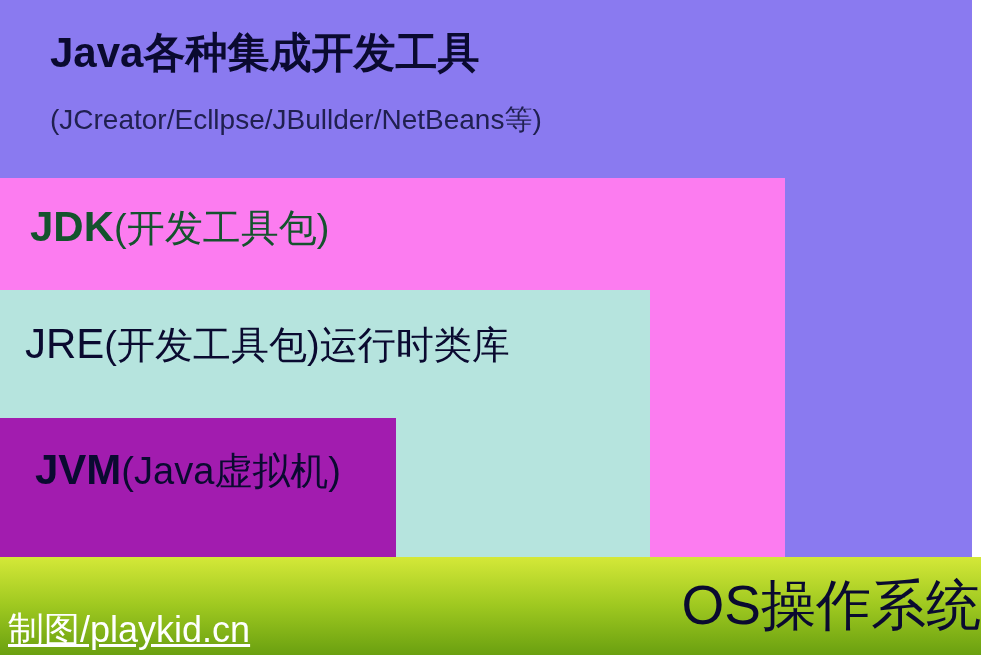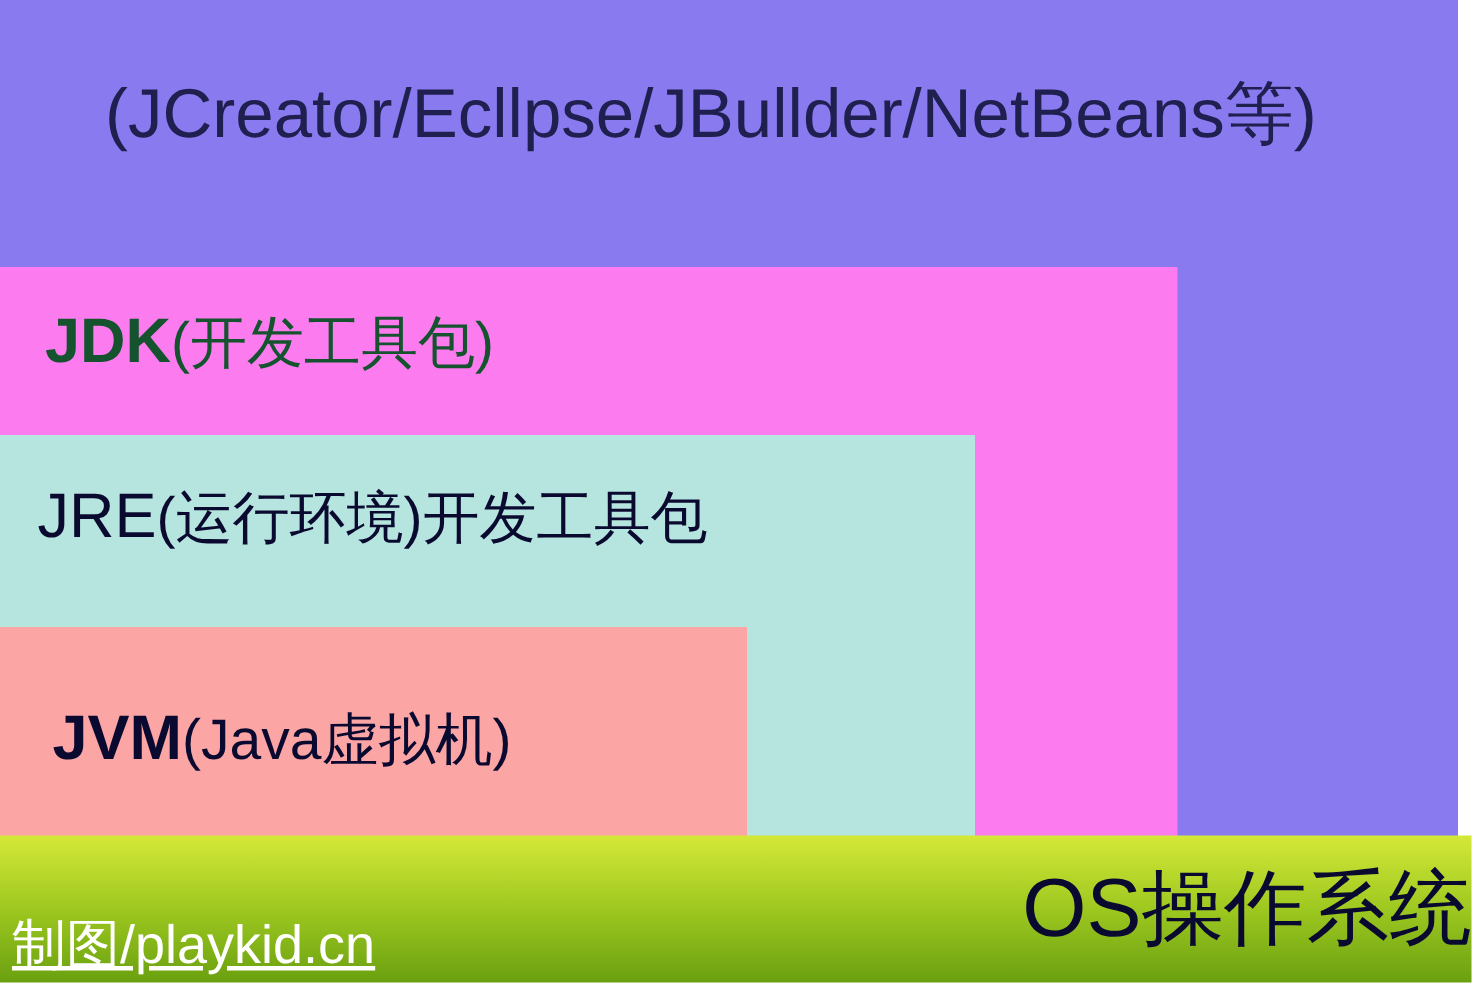--- a/index.html
+++ b/index.html
@@ -27,24 +27,23 @@
       height: 560px;
       background: #8a7af0;
       padding: 25px 0 0 50px;
     }
     .ide-title {
       font-size: 42px;
       font-weight: bold;
       color: #0a0a30;
     }
     .ide-sub {
-      font-size: 46px;
+      font-size: 28px;
       color: #202050;
       margin-top: 20px;
-      margin-left: 20px;
     }
     .jdk-layer {
       position: absolute;
       top: 178px;
       left: 0;
       width: 785px;
       height: 380px;
       background: #fc7cf0;
       padding: 25px 0 0 30px;
     }
@@ -70,24 +69,24 @@
       color: #0a0a30;
     }
     .jre-label .bold {
       font-weight: normal;
       font-size: 42px;
     }
     .jvm-layer {
       position: absolute;
       top: 418px;
       left: 0;
-      width: 498px;
+      width: 396px;
       height: 140px;
-      background: #fca5a5;
-      padding: 50px 0 0 35px;
+      background: #a21caf;
+      padding: 28px 0 0 35px;
     }
     .jvm-label {
       font-size: 38px;
       color: #0a0a30;
     }
     .jvm-label .bold {
       font-weight: bold;
       font-size: 42px;
     }
     .os-layer {
@@ -122,32 +121,33 @@
       font-size: 20px;
       z-index: 100;
     }
   </style>
 </head>
 <body>
 
 <div class="container">
 
   <div class="ide-layer">
+    <div class="ide-title">Java各种集成开发工具</div>
     <div class="ide-sub">(JCreator/Ecllpse/JBullder/NetBeans等)</div>
   </div>
 
   <div class="jdk-layer">
     <div class="jdk-label">
       <span class="bold">JDK</span><span>(开发工具包)</span>
     </div>
   </div>
 
   <div class="jre-layer">
     <div class="jre-label">
-      <span class="bold">JRE</span><span>(运行环境)开发工具包</span>
+      <span class="bold">JRE</span><span>(开发工具包)运行时类库</span>
     </div>
   </div>
 
   <div class="jvm-layer">
     <div class="jvm-label">
       <span class="bold">JVM</span><span>(Java虚拟机)</span>
     </div>
   </div>
 
   <div class="os-layer">

